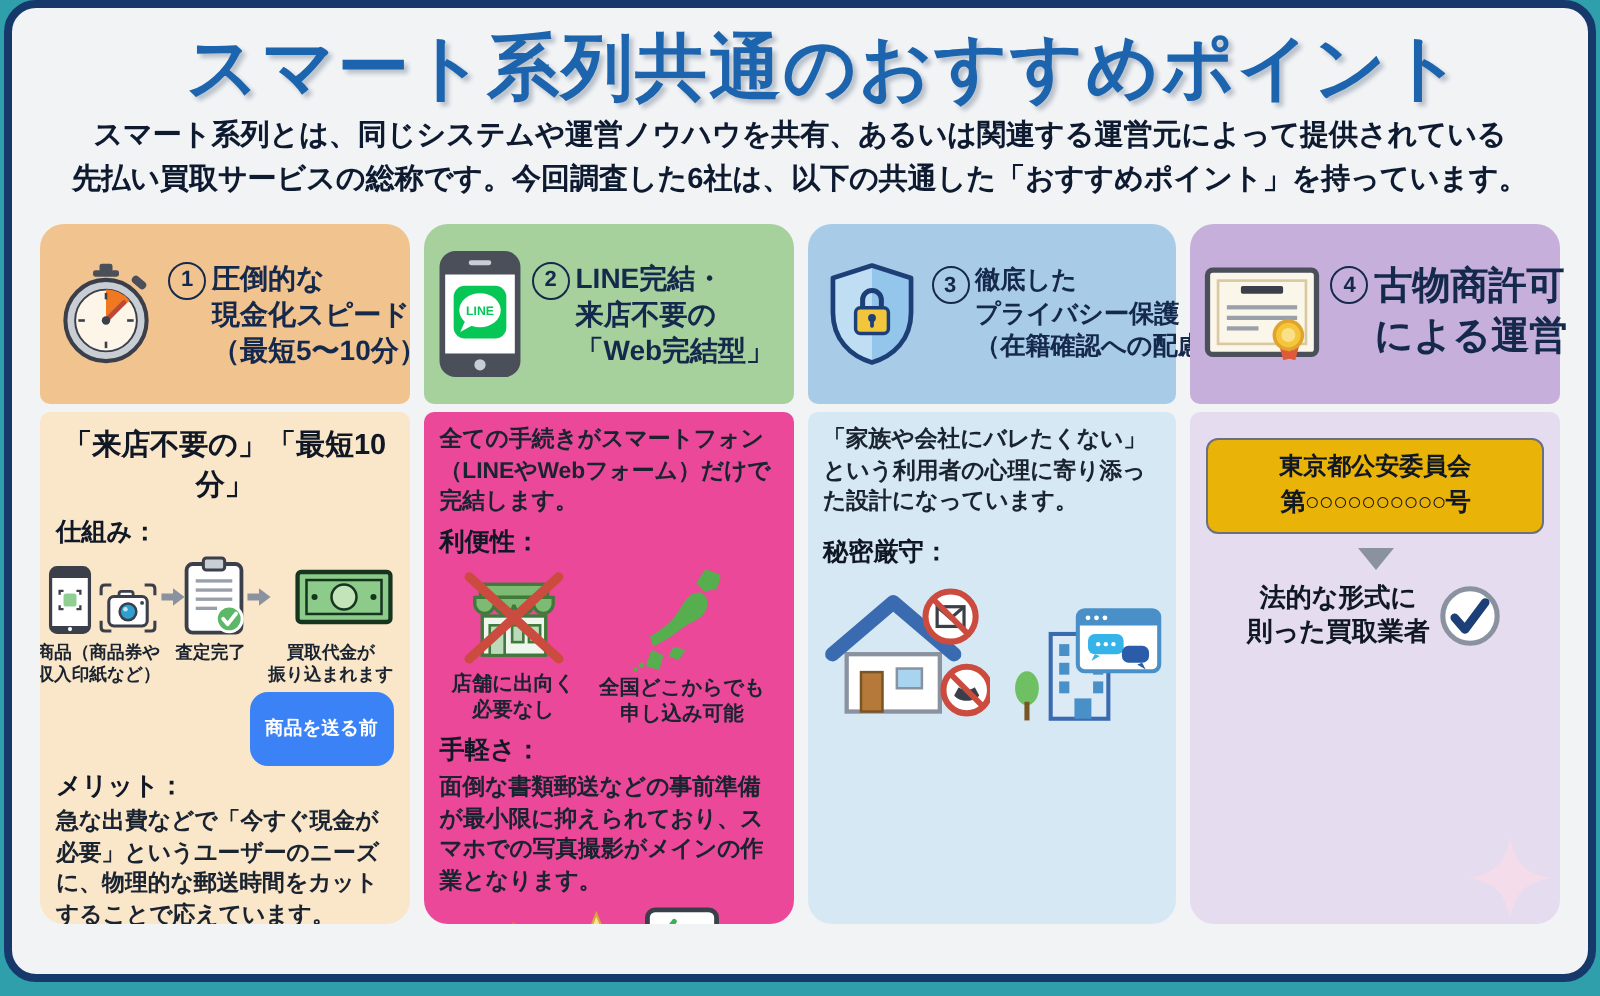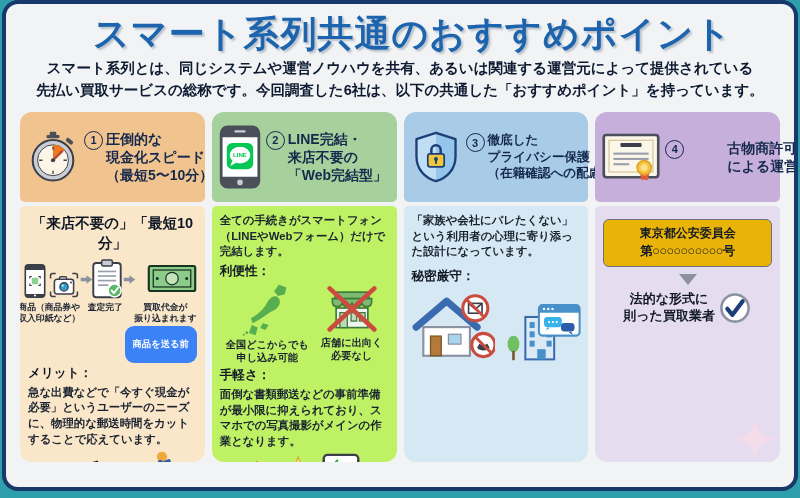--- a/index.html
+++ b/index.html
@@ -28,32 +28,32 @@
   .col-header{
     height:90px;flex:0 0 auto;border-radius:12px 12px 5px 5px;
     display:flex;align-items:center;gap:5px;padding:0 4px 0 7px;
   }
   .col-body{
     flex:1;margin-top:4px;border-radius:5px 5px 12px 12px;
     padding:7px 8px;position:relative;overflow:hidden;
     font-size:11.4px;font-weight:700;line-height:1.38;
   }
   .c1 .col-header{background:#f1c38f}.c1 .col-body{background:#fae6c9}
-  .c2 .col-header{background:#a6d09c}.c2 .col-body{background:#bef264}
+  .c2 .col-header{background:#a6d09c}.c2 .col-body{background:#ec4899}
   .c3 .col-header{background:#a8cbe7}.c3 .col-body{background:#d7e8f5}
   .c4 .col-header{background:#c6afda}.c4 .col-body{background:#e6dcf0}
   .hdr{display:flex;align-items:flex-start;gap:3px;min-width:0;}
   .num{
     width:17px;height:17px;border:1.7px solid #15294d;border-radius:50%;
     display:inline-flex;align-items:center;justify-content:center;
     font-size:11px;font-weight:800;color:#15294d;flex:0 0 auto;margin-top:1px;
   }
   .hdr-title{font-size:14px;font-weight:800;line-height:1.3;color:#15294d;white-space:pre;}
   .c3 .hdr-title{font-size:12.6px;}
-  .c4 .hdr-title{font-size:14px;margin-left:40px;}
+  .c4 .hdr-title{font-size:19px;}
   .headline{font-size:14.5px;font-weight:800;text-align:center;margin:0 0 5px;color:#101826;}
   .sec-label{font-size:12.6px;font-weight:800;margin:2px 0 2px;color:#101826;}
   .body-text{margin:0 0 3px;text-align:left;}
   .flow{display:flex;align-items:flex-start;justify-content:space-between;margin-top:1px;}
   .fgroup{display:flex;flex-direction:column;align-items:flex-end;min-width:0;}
   .ficons{display:flex;align-items:flex-end;gap:2px;height:42px;}
   .flabel{font-size:8.8px;font-weight:700;text-align:center;line-height:1.28;white-space:pre;margin-top:2px;}
   .flow-arrow{margin-top:16px;flex:0 0 auto;}
   .pill-badge{
     background:#3b82f6;color:#fff;border-radius:9px;
@@ -109,20 +109,21 @@
         </span>
         <div class="hdr">
           <span class="num">1</span>
           <span class="hdr-title">圧倒的な
 現金化スピード
 （最短5〜10分）</span>
         </div>
       </div>
       <div class="col-body">
         <div class="headline">「来店不要の」「最短10分」</div>
+        <div class="sec-label">仕組み：</div>
         <div class="flow">
           <div class="fgroup">
             <div class="ficons">
               <span>
                 <svg width="22" height="38" viewBox="0 0 34 54">
                   <rect x="2" y="2" width="30" height="50" rx="5" fill="#fff" stroke="#3a3f4a" stroke-width="2.5"></rect>
                   <path d="M2 7 q0 -5 5 -5 h20 q5 0 5 5 v3 H2 Z" fill="#3a3f4a"></path>
                   <path d="M2 47 h30 v0 q0 5 -5 5 h-20 q-5 0 -5 -5 Z" fill="#3a3f4a"></path>
                   <circle cx="17" cy="49.5" r="1.6" fill="#fff"></circle>
                   <rect x="12" y="22" width="10" height="10" rx="2" fill="#8fcf92"></rect>
@@ -239,47 +240,47 @@
 来店不要の
 「Web完結型」</span>
         </div>
       </div>
       <div class="col-body">
         <p class="body-text">全ての手続きがスマートフォン（LINEやWebフォーム）だけで完結します。</p>
         <div class="sec-label">利便性：</div>
         <div class="features">
           <div class="feature">
             <span>
-              <svg width="52" height="54" viewBox="0 0 60 64">
-                <path d="M44 3 l9 3.5 -2 8 -8 2 -4.5 -5.5 Z" fill="#56ae4e"></path>
-                <path d="M41 17 C48 20 46 30 37 34 C30 37 26 42 20 45 L13 49 L11 43 C18 39 24 34 28 28 C31.5 22 35 16 41 17 Z" fill="#56ae4e"></path>
-                <path d="M25 49 l7 2 -4 6 -6 -2.5 Z" fill="#56ae4e"></path>
-                <path d="M12 51 l7 3 -2.5 9 -8 -2.5 Z" fill="#56ae4e"></path>
-                <circle cx="6" cy="60" r="1.6" fill="#56ae4e"></circle>
-                <circle cx="2.5" cy="62.5" r="1.2" fill="#56ae4e"></circle>
-              </svg>
-            </span>
-            <div class="flabel">全国どこからでも
-申し込み可能</div>
-          </div>
-          <div class="feature">
-            <span>
               <svg width="56" height="52" viewBox="0 0 60 54">
                 <rect x="12" y="10" width="36" height="7" fill="#7dbb74" stroke="#3f7a3a" stroke-width="1.8"></rect>
                 <path d="M9 17 h42 v4 a5.3 5.3 0 0 1 -10.5 0 a5.3 5.3 0 0 1 -10.5 0 a5.3 5.3 0 0 1 -10.5 0 a5.3 5.3 0 0 1 -10.5 0 Z" fill="#7dbb74" stroke="#3f7a3a" stroke-width="1.8"></path>
                 <rect x="13" y="27" width="34" height="21" fill="#eef6ee" stroke="#3f7a3a" stroke-width="1.8"></rect>
                 <rect x="17" y="32" width="8" height="16" fill="#bcd9ba" stroke="#3f7a3a" stroke-width="1.4"></rect>
                 <rect x="29" y="32" width="6" height="9" fill="#bcd9ba" stroke="#3f7a3a" stroke-width="1.4"></rect>
                 <rect x="38" y="32" width="6" height="9" fill="#bcd9ba" stroke="#3f7a3a" stroke-width="1.4"></rect>
                 <line x1="6" y1="6" x2="54" y2="50" stroke="#cc4b3f" stroke-width="5" stroke-linecap="round"></line>
                 <line x1="54" y1="6" x2="6" y2="50" stroke="#cc4b3f" stroke-width="5" stroke-linecap="round"></line>
               </svg>
             </span>
             <div class="flabel">店舗に出向く
 必要なし</div>
+          </div>
+          <div class="feature">
+            <span>
+              <svg width="52" height="54" viewBox="0 0 60 64">
+                <path d="M44 3 l9 3.5 -2 8 -8 2 -4.5 -5.5 Z" fill="#56ae4e"></path>
+                <path d="M41 17 C48 20 46 30 37 34 C30 37 26 42 20 45 L13 49 L11 43 C18 39 24 34 28 28 C31.5 22 35 16 41 17 Z" fill="#56ae4e"></path>
+                <path d="M25 49 l7 2 -4 6 -6 -2.5 Z" fill="#56ae4e"></path>
+                <path d="M12 51 l7 3 -2.5 9 -8 -2.5 Z" fill="#56ae4e"></path>
+                <circle cx="6" cy="60" r="1.6" fill="#56ae4e"></circle>
+                <circle cx="2.5" cy="62.5" r="1.2" fill="#56ae4e"></circle>
+              </svg>
+            </span>
+            <div class="flabel">全国どこからでも
+申し込み可能</div>
           </div>
         </div>
         <div class="sec-label">手軽さ：</div>
         <p class="body-text">面倒な書類郵送などの事前準備が最小限に抑えられており、スマホでの写真撮影がメインの作業となります。</p>
         <div class="icon-row">
           <span>
             <svg width="60" height="46" viewBox="0 0 64 50">
               <path d="M10 8 l3 7 M3 16 l7 3 M6 27 l7 -2" stroke="#f07820" stroke-width="2.6" stroke-linecap="round" fill="none"></path>
               <rect x="22" y="12" width="10" height="6" rx="2" fill="#4a4f5a" stroke="#23282f" stroke-width="1.8"></rect>
               <rect x="14" y="16" width="34" height="26" rx="4" fill="#4a4f5a" stroke="#23282f" stroke-width="1.8"></rect>

